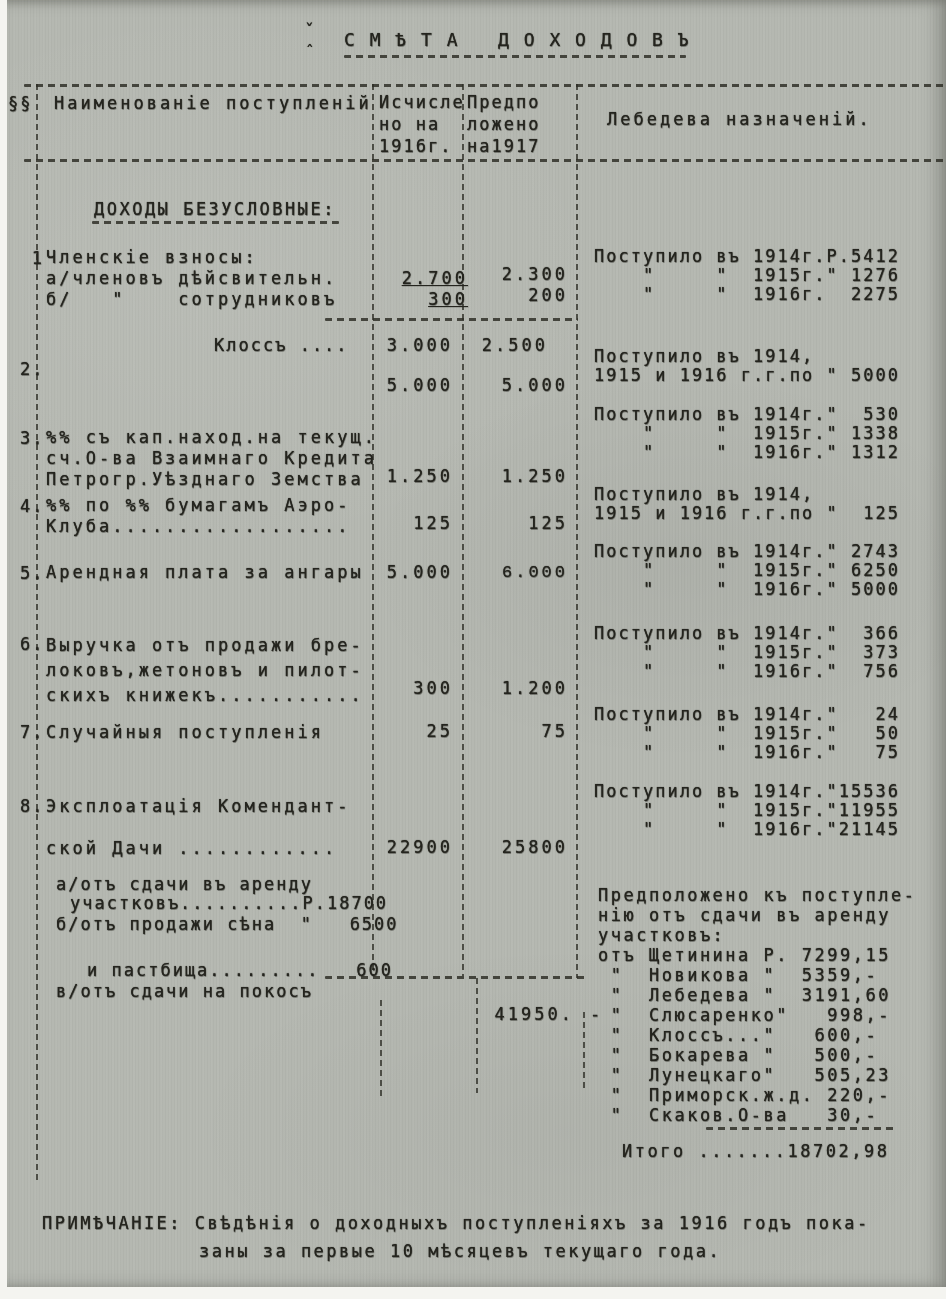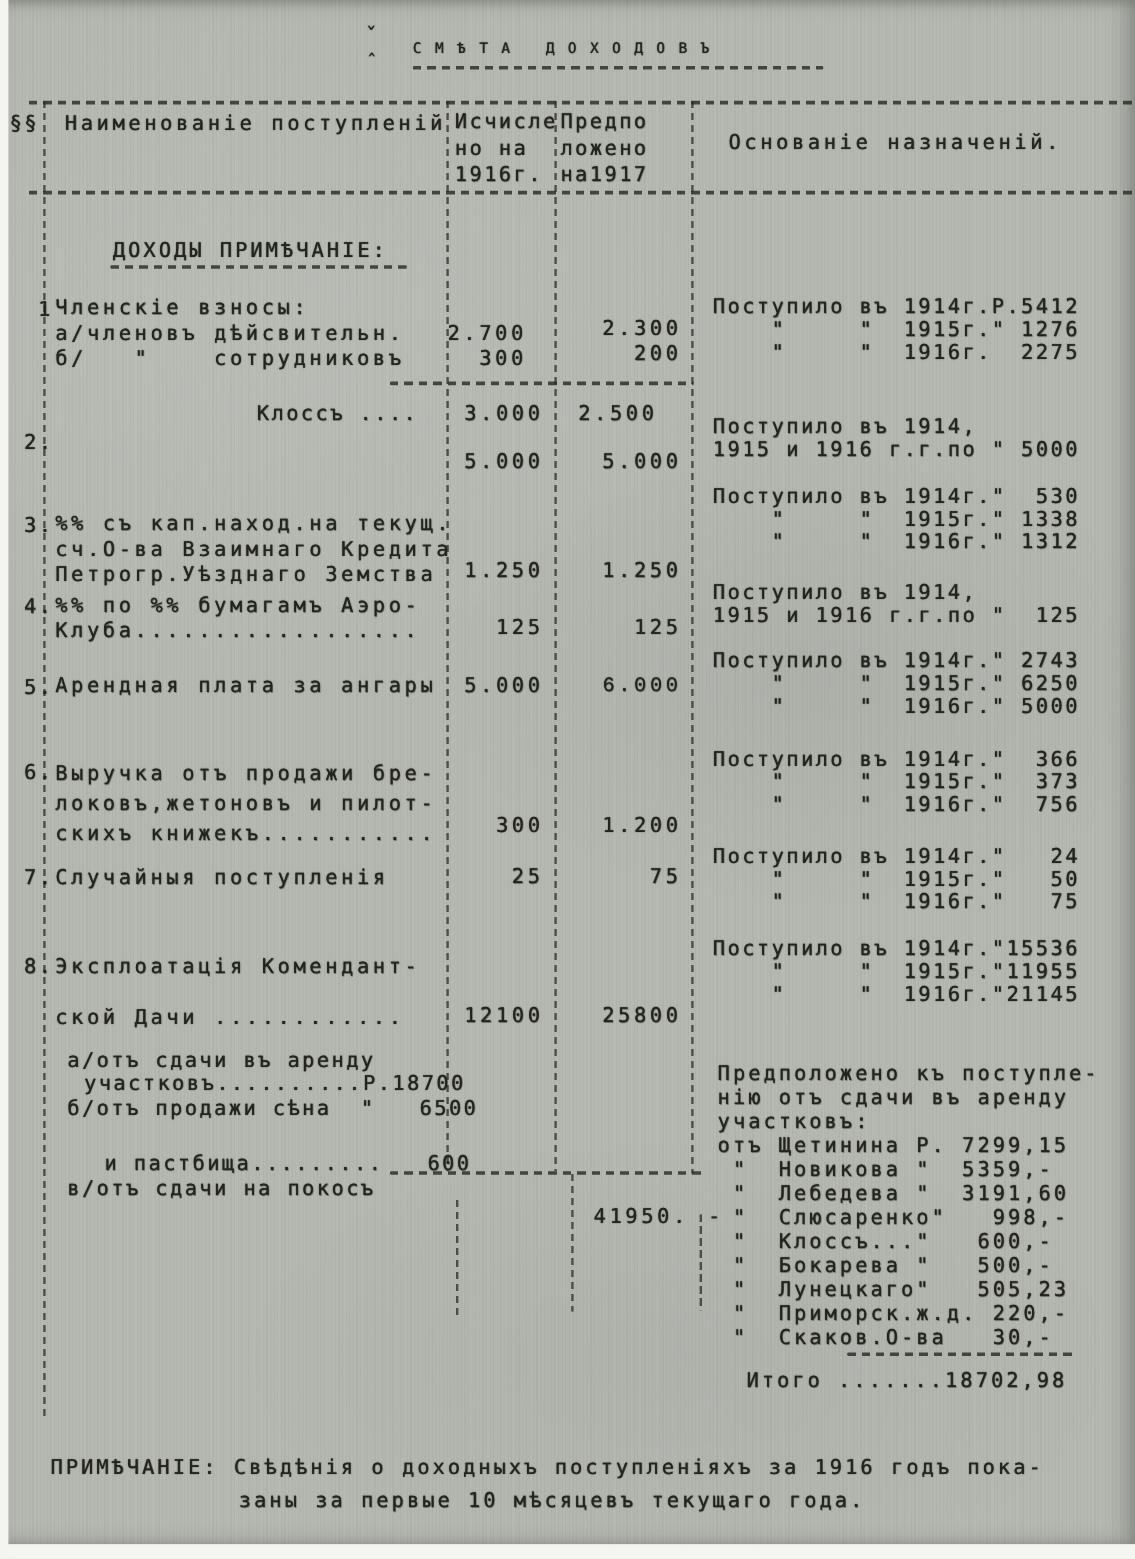--- a/index.html
+++ b/index.html
@@ -43,51 +43,51 @@
   .mark{position:absolute;color:#24241e;font-size:18px;text-shadow:0 0 1px rgba(32,32,25,0.8);}
 </style>
 </head>
 <body>
 
 <div id="paper">
 
   <div class="mark" style="left:304px;top:20px;">ˇ</div>
   <div class="mark" style="left:305px;top:42px;font-size:16px;">ˆ</div>
 
-  <div class="tw" style="left:344px;top:30px;font-size:12px;letter-spacing:2px;">С М Ѣ Т А   Д О Х О Д О В Ъ</div>
+  <div class="tw" style="left:344px;top:30px;font-size:18px;letter-spacing:2px;">С М Ѣ Т А   Д О Х О Д О В Ъ</div>
   <div class="hline" style="left:344px;top:55px;width:342px;"></div>
 
   <div class="hline" style="left:24px;top:84px;width:922px;"></div>
   <div class="hline" style="left:24px;top:159px;width:922px;"></div>
   <div class="vline" style="left:36px;top:84px;height:1098px;"></div>
   <div class="vline" style="left:372px;top:84px;height:892px;"></div>
   <div class="vline" style="left:380px;top:1000px;height:100px;"></div>
   <div class="vline" style="left:462px;top:84px;height:892px;"></div>
   <div class="vline" style="left:476px;top:978px;height:115px;"></div>
   <div class="vline" style="left:576px;top:84px;height:894px;"></div>
   <div class="vline" style="left:583px;top:1012px;height:80px;"></div>
 
   <div class="tw" style="left:8px;top:93px;">§§</div>
   <div class="tw name" style="left:54px;top:93px;">Наименованіе поступленій</div>
   <div class="tw" style="left:379px;top:91px;line-height:22px;">Исчисле
 но на
 1916г.</div>
   <div class="tw" style="left:467px;top:91px;line-height:22px;">Предпо
 ложено
 на1917</div>
-  <div class="tw name" style="left:607px;top:109px;">Основаніе назначеній.</div>
+  <div class="tw name" style="left:607px;top:109px;">Лебедева назначеній.</div>
 
-  <div class="tw" style="left:94px;top:199px;letter-spacing:2.5px;">ДОХОДЫ ПРИМѢЧАНІЕ:</div>
+  <div class="tw" style="left:94px;top:199px;letter-spacing:2.5px;">ДОХОДЫ БЕЗУСЛОВНЫЕ:</div>
   <div class="hline" style="left:92px;top:221px;width:247px;"></div>
 
   <div class="tw" style="left:20px;top:248px;width:24px;text-align:right;">1</div>
   <div class="tw name" style="left:46px;top:247px;">Членскіе взносы:
 а/членовъ дѣйсвительн.
 б/   "    сотрудниковъ</div>
-  <div class="tw val" style="left:361px;top:268px;width:78px;">2.700
+  <div class="tw val" style="left:390px;top:268px;width:78px;text-decoration:underline;">2.700
 300</div>
   <div class="tw val" style="left:463px;top:264px;width:105px;">2.300
 200</div>
   <div class="tw basis" style="left:594px;top:247px;">Поступило въ 1914г.Р.5412
     "     "  1915г." 1276
     "     "  1916г.  2275</div>
   <div class="hline" style="left:325px;top:318px;width:253px;"></div>
 
   <div class="tw" style="left:214px;top:335px;">Клоссъ ....</div>
   <div class="tw val" style="left:375px;top:335px;width:78px;">3.000</div>
@@ -139,21 +139,21 @@
   <div class="tw name" style="left:46px;top:722px;">Случайныя поступленія</div>
   <div class="tw val" style="left:375px;top:721px;width:78px;">25</div>
   <div class="tw val" style="left:463px;top:721px;width:105px;">75</div>
   <div class="tw basis" style="left:594px;top:705px;">Поступило въ 1914г."   24
     "     "  1915г."   50
     "     "  1916г."   75</div>
 
   <div class="tw" style="left:20px;top:796px;width:24px;text-align:right;">8.</div>
   <div class="tw name" style="left:46px;top:796px;">Эксплоатація Комендант-</div>
   <div class="tw name" style="left:46px;top:838px;">ской Дачи ............</div>
-  <div class="tw val" style="left:375px;top:837px;width:78px;">12100</div>
+  <div class="tw val" style="left:375px;top:837px;width:78px;">22900</div>
   <div class="tw val" style="left:463px;top:837px;width:105px;">25800</div>
   <div class="tw basis" style="left:594px;top:782px;">Поступило въ 1914г."15536
     "     "  1915г."11955
     "     "  1916г."21145</div>
 
   <div class="tw sub" style="left:56px;top:874px;">а/отъ сдачи въ аренду</div>
   <div class="tw sub" style="left:70px;top:893px;">участковъ..........Р.18700</div>
   <div class="tw sub" style="left:56px;top:914px;">б/отъ продажи сѣна  "   6500</div>
   <div class="tw sub" style="left:56px;top:943px;margin-top:38px;">в/отъ сдачи на покосъ</div>
   <div class="tw sub" style="left:87px;top:960px;">и пастбища.........   600</div>

